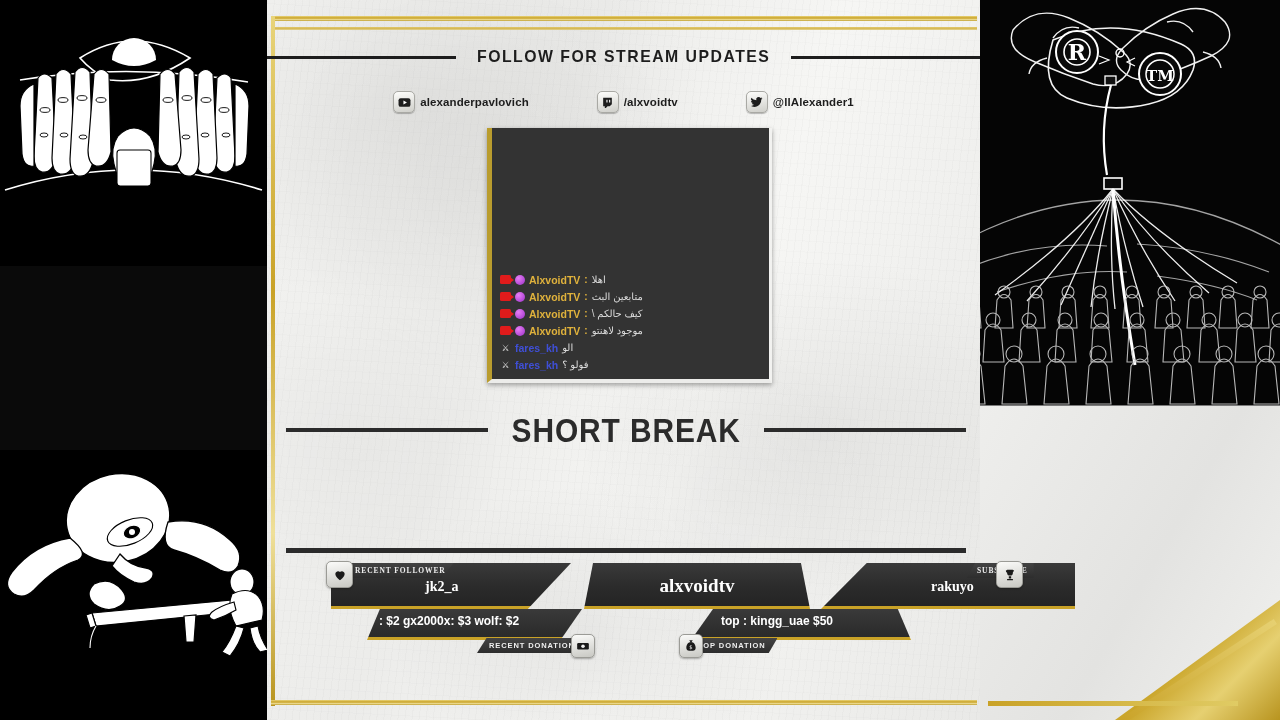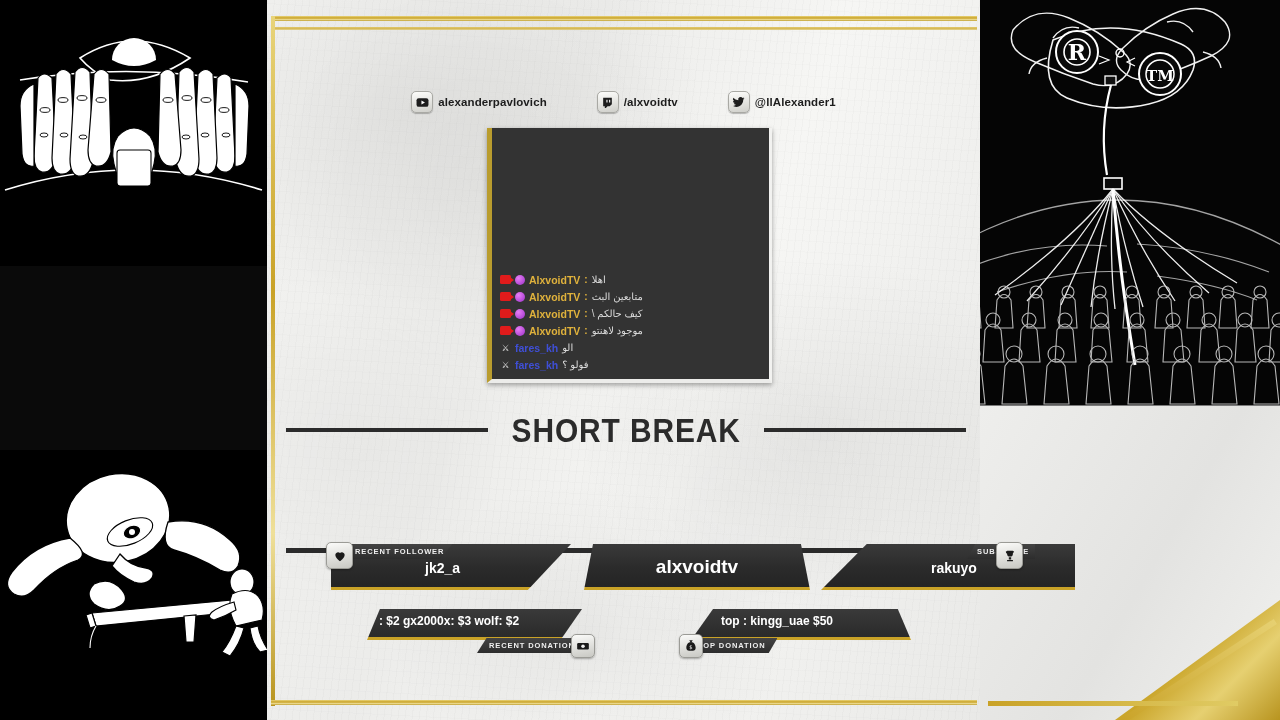--- a/index.html
+++ b/index.html
@@ -45,21 +45,21 @@
   .gold-corner-foot{position:absolute;left:8px;bottom:14px;width:250px;height:5px;
     background:linear-gradient(90deg,#c9a227,#e0cb64);}
 
   
   .follow-head{position:absolute;left:267px;top:40px;width:713px;height:34px;display:flex;align-items:center;justify-content:center;}
   .fh-line{flex:1;height:3px;background:#1d1d1d;}
   .fh-text{font-family:"Liberation Sans",sans-serif;font-weight:700;font-size:17px;letter-spacing:1.6px;
     color:#1d1d1d;padding:0 10px;white-space:nowrap;transform:scaleX(.93);}
 
   
-  .socials{position:absolute;left:267px;top:88px;width:713px;height:28px;display:flex;align-items:center;justify-content:center;gap:50px;text-align:right;}
+  .socials{position:absolute;left:267px;top:88px;width:713px;height:28px;display:flex;align-items:center;justify-content:center;gap:68px;text-align:right;}
   .social{display:flex;align-items:center;gap:5px;}
   .sicon{width:20px;height:20px;border-radius:5px;background:linear-gradient(170deg,#fdfdfb,#cfcfca);
     border:1px solid #a9a9a4;display:flex;align-items:center;justify-content:center;box-shadow:0 1px 1px rgba(0,0,0,.25);}
   .sicon svg{width:13px;height:13px;display:block;}
   .shandle{font-size:11.5px;font-weight:700;color:#1d1d1d;letter-spacing:.1px;}
 
   
   .chat{position:absolute;left:487px;top:128px;width:285px;height:255px;background:#333333;
     border-left:5px solid #b99c2e;border-right:3px solid #f2f2f0;border-bottom:4px solid #ececea;
     box-shadow:0 2px 5px rgba(0,0,0,.35);display:flex;flex-direction:column;justify-content:flex-end;
@@ -81,21 +81,21 @@
   .short-break-wrap{position:absolute;left:286px;top:408px;width:680px;height:44px;display:flex;align-items:center;}
   .sb-line{flex:1;height:4px;background:#2b2b2b;}
   .sb-text{font-weight:700;font-size:34px;letter-spacing:1px;color:#2b2b2b;padding:0 8px;
     white-space:nowrap;transform:scaleX(.88);}
   .brb{position:absolute;left:286px;top:450px;width:680px;height:90px;display:flex;align-items:center;justify-content:center;}
   .brb-text{font-weight:400;font-size:84px;letter-spacing:2px;color:#343434;white-space:nowrap;
     transform:scaleX(1.02);font-family:"Liberation Sans",sans-serif;}
   .brb-rule{position:absolute;left:286px;top:548px;width:680px;height:5px;background:#2b2b2b;}
 
   
-  .botbar{position:absolute;left:281px;top:544px;width:686px;height:43px;}
+  .botbar{position:absolute;left:281px;top:563px;width:686px;height:43px;font-family:Liberation Serif, serif;}
   .seg{position:absolute;background:linear-gradient(180deg,#3a3a3a,#2b2b2b 55%,#242424);}
   .seg-follower{left:50px;top:0;width:240px;height:43px;
     clip-path:polygon(0 0,100% 0,82% 100%,0 100%);border-bottom:3px solid #c9a227;}
   .seg-center{left:303px;top:0;width:226px;height:43px;
     clip-path:polygon(4% 0,96% 0,100% 100%,0 100%);border-bottom:3px solid #c9a227;}
   .seg-sub{left:540px;top:0;width:254px;height:43px;
     clip-path:polygon(18% 0,100% 0,100% 100%,0 100%);border-bottom:3px solid #c9a227;}
   .lbl-chip{position:absolute;height:15px;background:linear-gradient(180deg,#434343,#2d2d2d);
     display:flex;align-items:center;font-size:7.5px;font-weight:700;color:#efefef;letter-spacing:.9px;}
   .chip-follower{left:68px;top:0;padding:0 8px 0 6px;clip-path:polygon(0 0,100% 0,88% 100%,0 100%);}
@@ -344,20 +344,25 @@
     <div class="gold-corner"></div>
     <div class="gold-corner-line"></div>
     <div class="gold-corner-foot"></div>
   </div>
 
   <div class="gold-bar gold-top"></div>
   <div class="gold-bar gold-top2"></div>
   <div class="gold-bar gold-left"></div>
   <div class="gold-bar gold-bot"></div>
 
+  <div class="follow-head">
+    <div class="fh-line"></div>
+    <div class="fh-text">FOLLOW FOR STREAM UPDATES</div>
+    <div class="fh-line"></div>
+  </div>
 
   <div class="socials">
     <div class="social">
       <span class="sicon">
         <svg viewBox="0 0 24 24">
             <rect x="1" y="4" width="22" height="16" rx="4" fill="#1d1d1d"></rect>
             <polygon points="10,8.5 16.5,12 10,15.5" fill="#fff"></polygon>
           </svg>
       </span>
       <span class="shandle">alexanderpavlovich</span>

